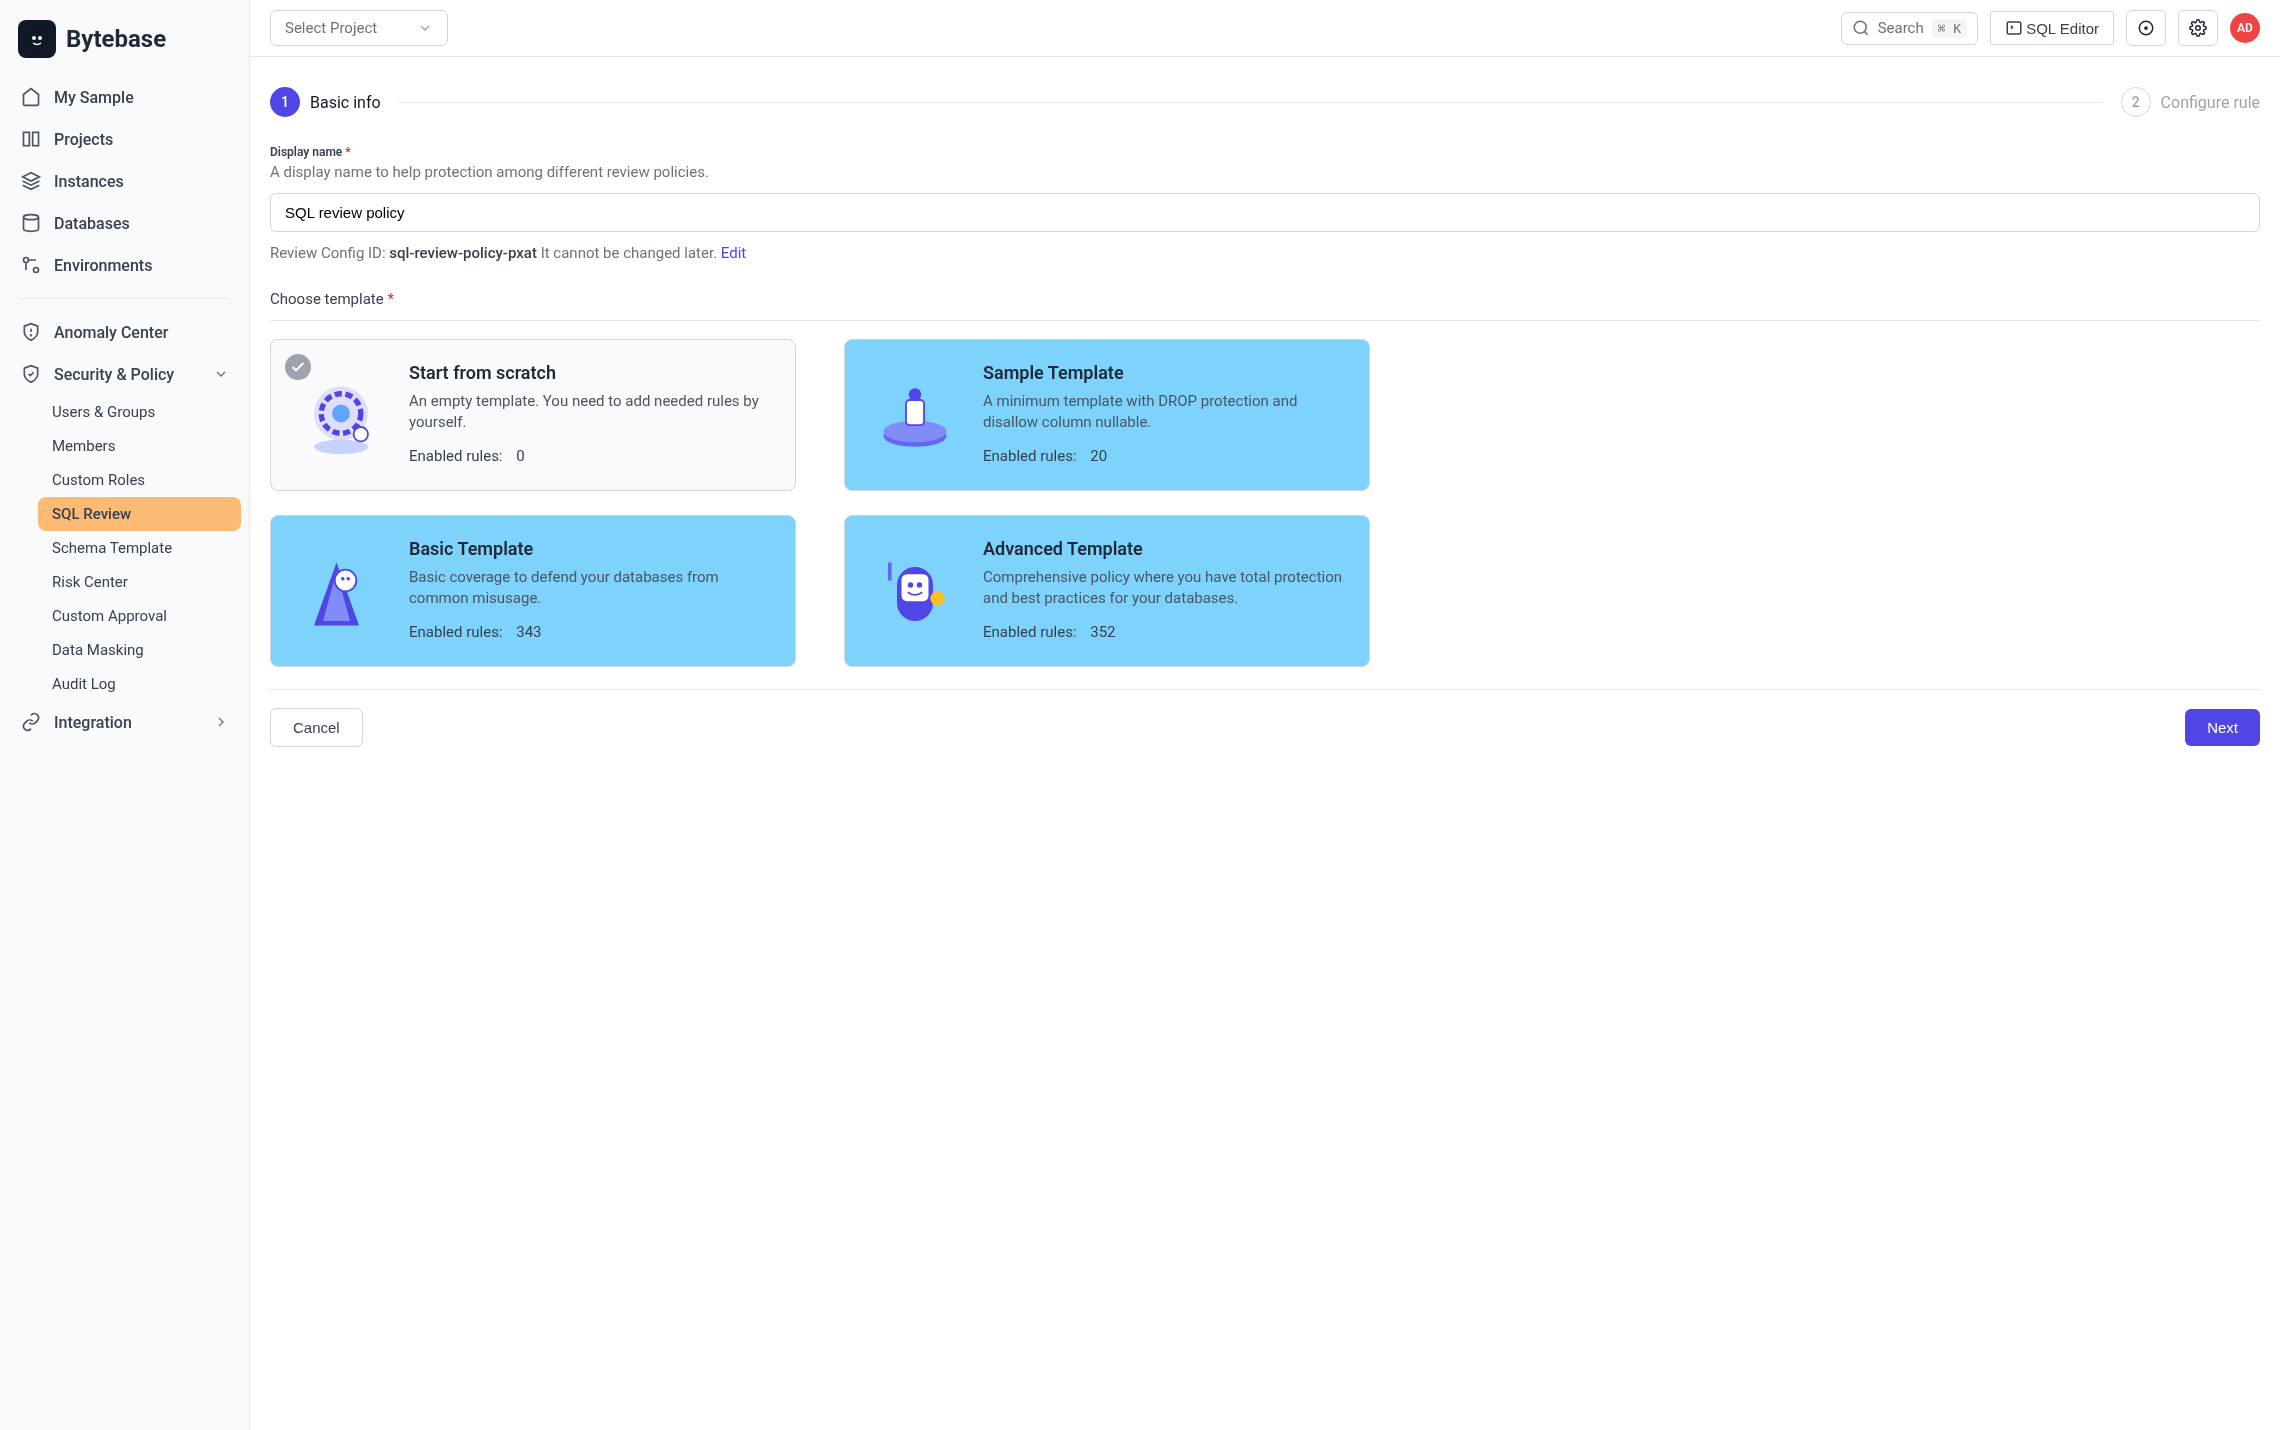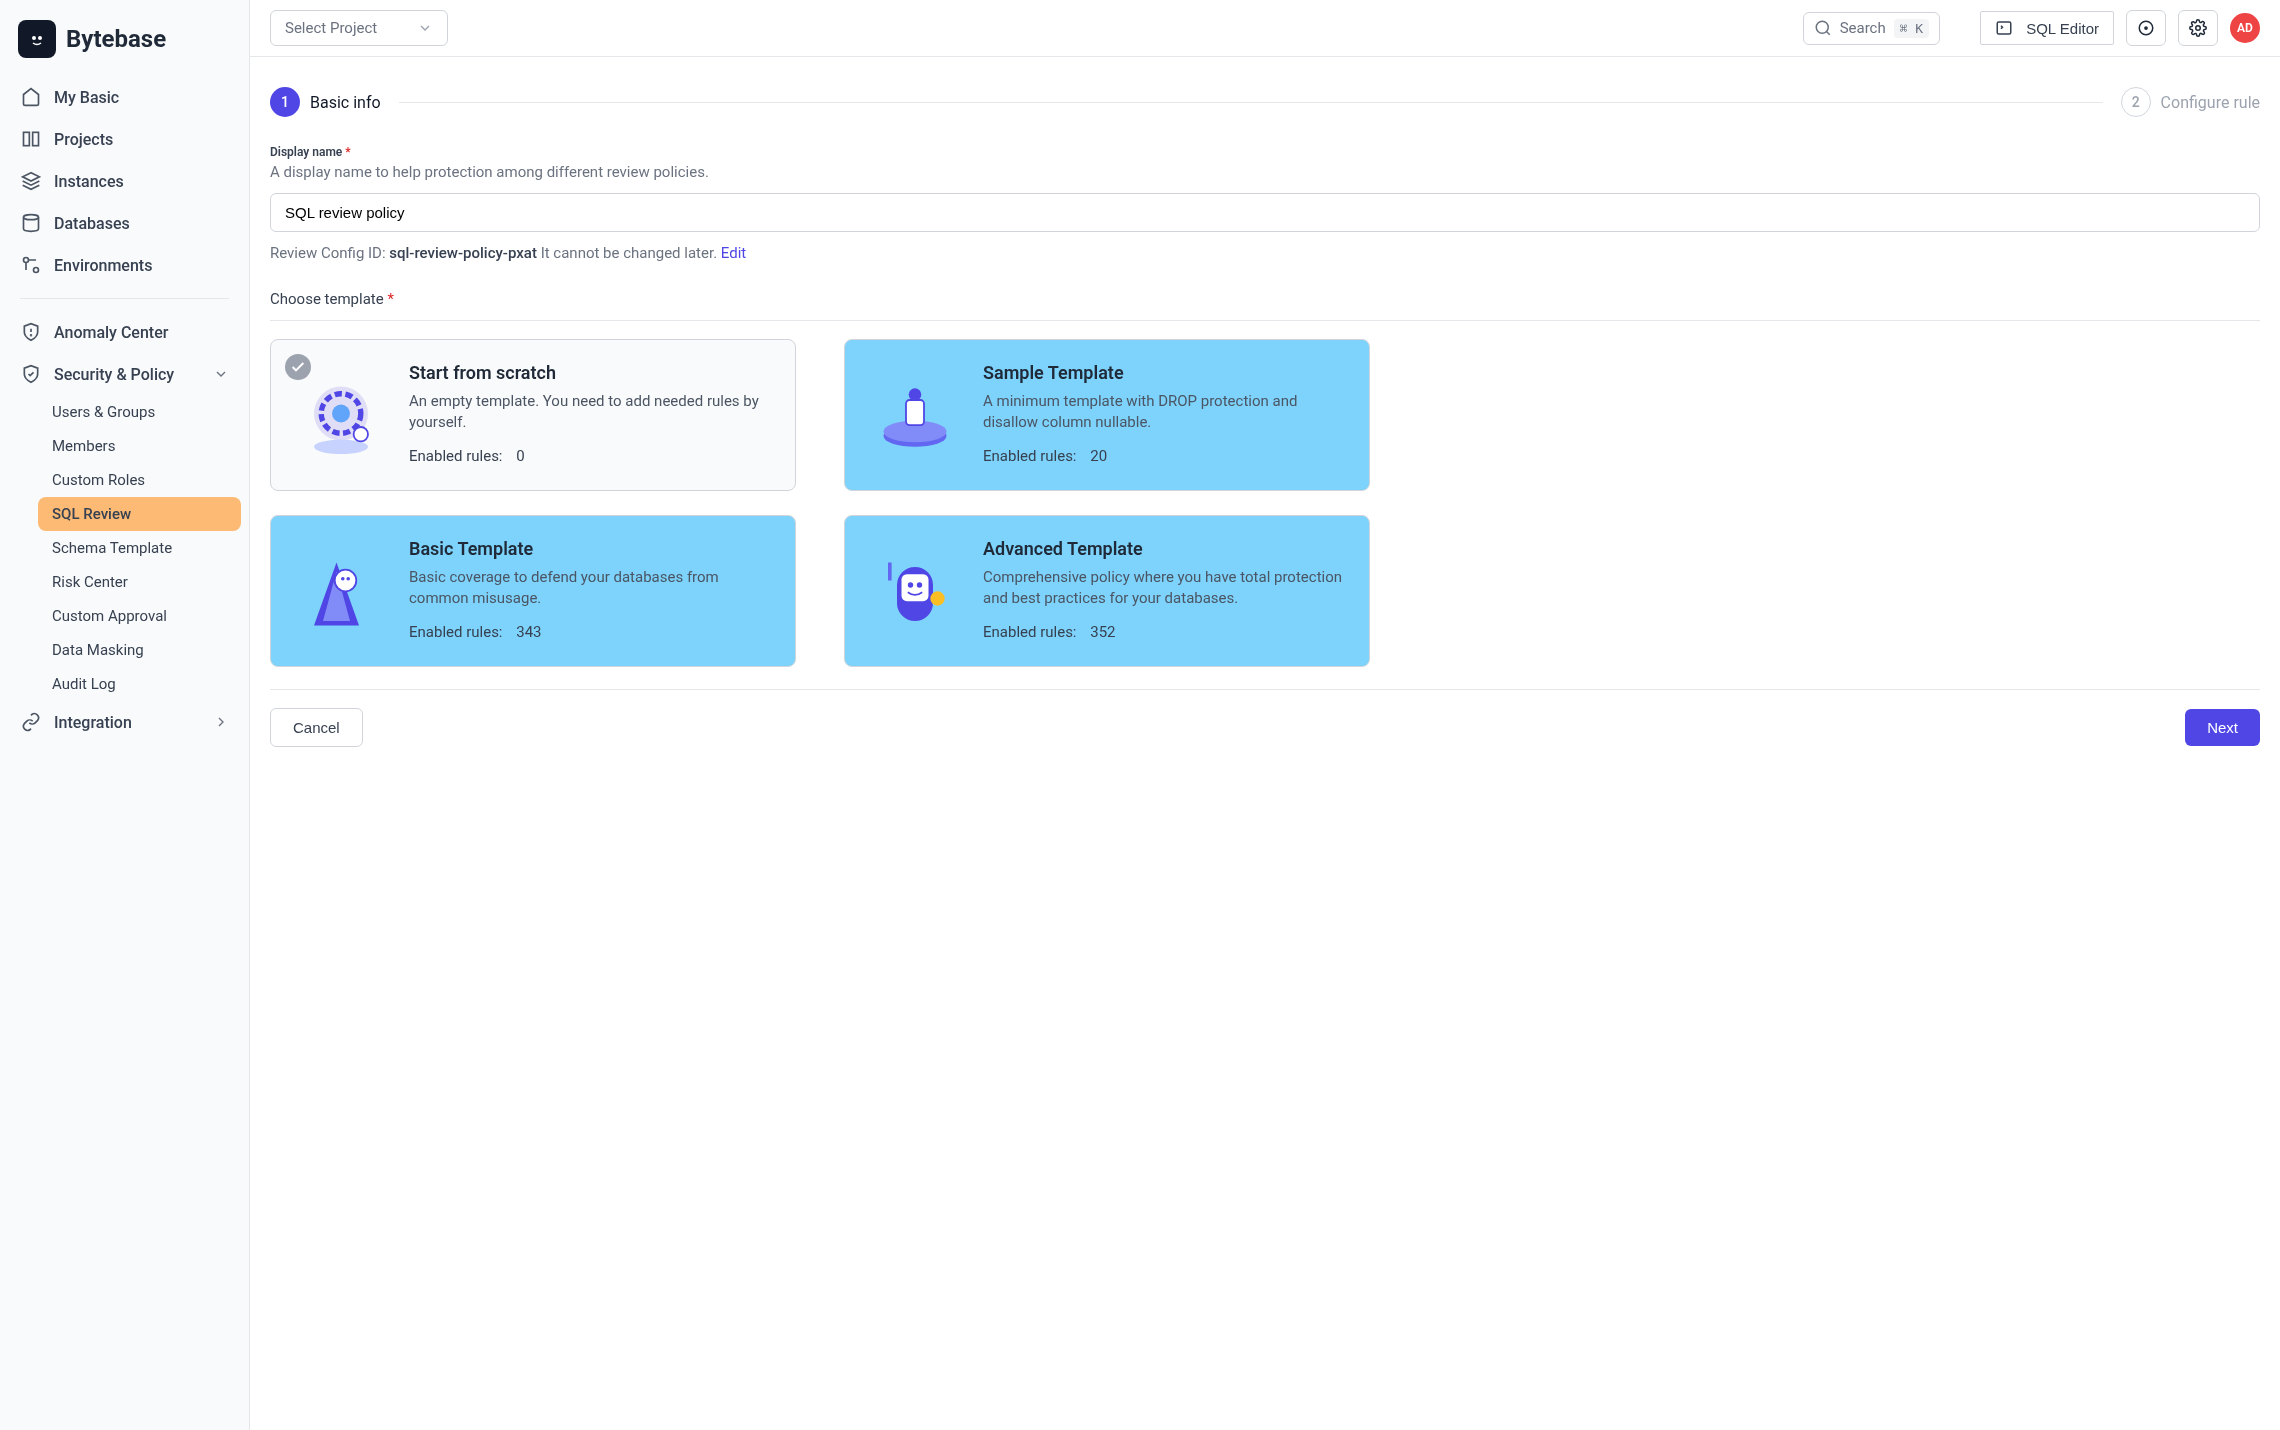--- a/index.html
+++ b/index.html
@@ -21,21 +21,21 @@
   .nav-item.active { background: #fdba74; font-weight:500;}
 
   
   .main { flex: 1; display:flex; flex-direction: column; overflow:auto;}
   .topbar { display:flex; align-items:center; padding: 10px 20px; border-bottom: 1px solid #e5e7eb; gap: 12px; }
   .project-select { border:1px solid #d1d5db; border-radius:6px; padding: 8px 14px; display:flex; align-items:center; gap:40px; color:#6b7280; font-size:15px; cursor:pointer;}
   .project-select .chev { color:#9ca3af;}
   .spacer { flex:1; }
   .search-box { border:1px solid #d1d5db; border-radius:6px; padding:6px 10px; display:flex; align-items:center; gap:8px; color:#6b7280; font-size:15px; cursor:pointer;}
   .kbd { background:#f3f4f6; border-radius:4px; padding:2px 6px; font-size:13px; color:#6b7280; font-family: ui-monospace, monospace;}
-  .btn { border:1px solid #d1d5db; border-radius:2px; padding:7px 14px; display:flex; align-items:center; gap:13px; font-size:15px; cursor:pointer; background:#fff; color:#374151;margin-left:28px;}
+  .btn { border:1px solid #d1d5db; border-radius:2px; padding:7px 14px; display:flex; align-items:center; gap:3px; font-size:15px; cursor:pointer; background:#fff; color:#374151;}
   .btn-icon { border:1px solid #d1d5db; border-radius:6px; width:40px; height:36px; display:flex; align-items:center; justify-content:center; cursor:pointer;}
   .avatar { width:30px; height:30px; border-radius:50%; background:#ef4444; color:#fff; display:flex; align-items:center; justify-content:center; font-size:12px; font-weight:600; cursor:pointer;}
 
   .content { padding: 30px 20px 20px 20px; flex:1;}
   .stepper { display:flex; align-items:center; gap:18px; margin-bottom: 28px;}
   .step { display:flex; align-items:center; gap:10px;}
   .step-num { width:30px; height:30px; border-radius:50%; display:flex; align-items:center; justify-content:center; font-size:14px; font-weight:500;}
   .step-num.active { background:#4f46e5; color:#fff;}
   .step-num.inactive { border:1px solid #d1d5db; color:#9ca3af;}
   .step-label.active { font-weight:400; color:#111827; font-size:16px;}
@@ -88,21 +88,21 @@
       </span>
       <span>Bytebase</span>
     </div>
     <nav class="nav">
       <div class="nav-item">
         <span class="icon">
             <svg width="20" height="20" viewBox="0 0 24 24" fill="none" stroke="currentColor" stroke-width="2">
               <path d="M3 9l9-7 9 7v11a2 2 0 01-2 2H5a2 2 0 01-2-2z"></path>
             </svg>
           </span>
-        <span>My Basic</span>
+        <span>My Sample</span>
       </div>
       <div class="nav-item">
         <span class="icon">
             <svg width="20" height="20" viewBox="0 0 24 24" fill="none" stroke="currentColor" stroke-width="2">
               <rect x="3" y="4" width="7" height="16"></rect>
               <rect x="14" y="4" width="7" height="16"></rect>
             </svg>
           </span>
         <span>Projects</span>
       </div>

